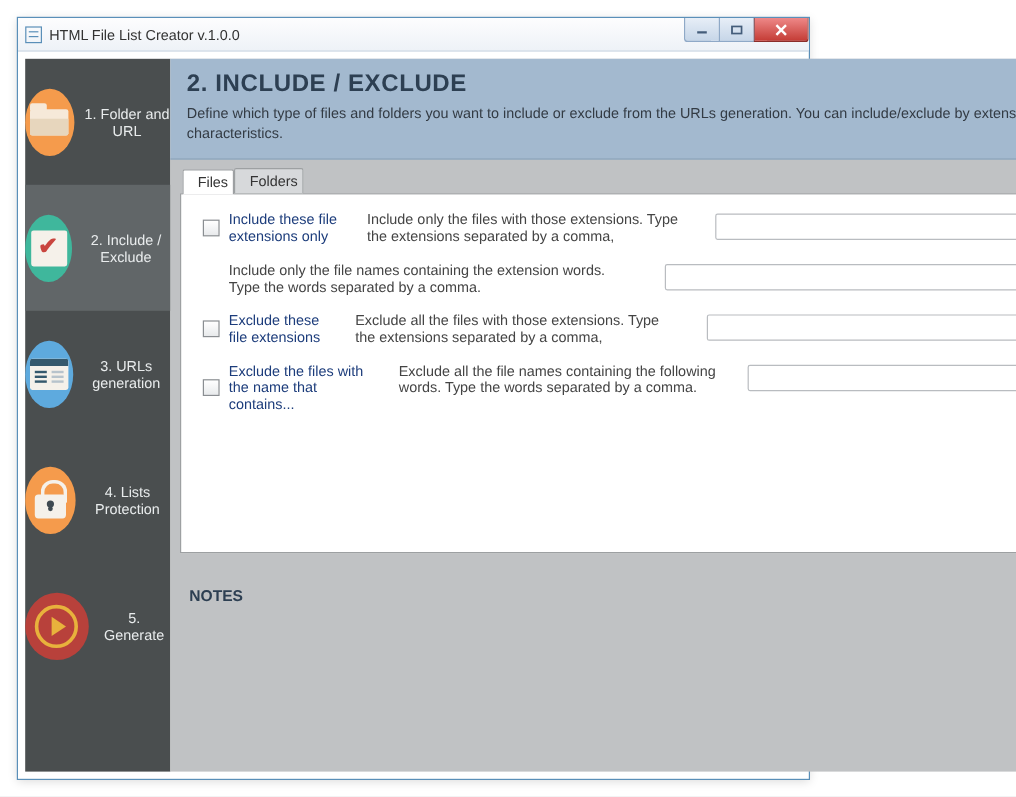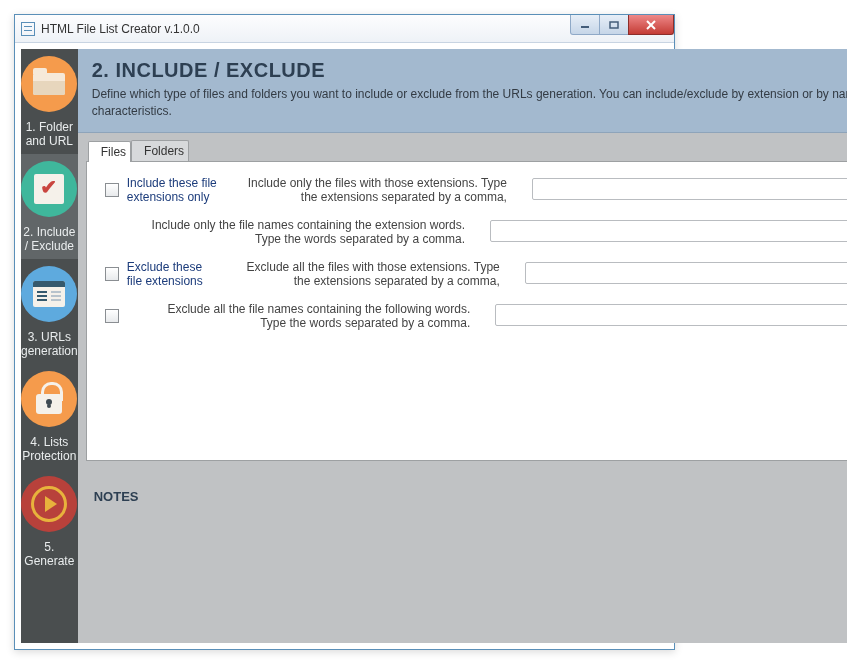--- a/index.html
+++ b/index.html
@@ -79,21 +79,21 @@
   }
   .sidebar {
     width: 146px;
     background: #4a4e4f;
     display: flex;
     flex-direction: column;
   }
   .nav-item {
     height: 105px;
     display: flex;
-    flex-direction: column;
+    flex-direction: row;
     align-items: center;
     justify-content: center;
     gap: 8px;
     cursor: pointer;
   }
   .nav-item.active {
     background: #616668;
   }
   .nav-icon {
     width: 56px; height: 56px;
@@ -288,21 +288,20 @@
     flex-shrink: 0;
   }
   .opt-title {
     font-size: 12px;
     color: #1c3c7b;
   }
   .opt-desc {
     font-size: 12px;
     color: #444;
     margin-left: 22px;
-    text-align: right;
   }
   .opt-input {
     margin-left: 22px;
     margin-top: 2px;
     height: 22px;
     border: 1px solid #b9bcc0;
     border-radius: 2px;
     width: 560px;
     padding: 2px 6px;
     font-size: 12px;
@@ -416,20 +415,21 @@
               <div class="chk"></div>
               <span class="opt-title">Exclude these file extensions</span>
             </div>
             <div class="opt-desc">Exclude all the files with those extensions. Type the extensions separated by a comma,</div>
             <input class="opt-input" value="" style="">
           </div>
 
           <div class="option-block">
             <div class="option-row">
               <div class="chk"></div>
+              <span class="opt-title">Exclude the files with the name that contains...</span>
             </div>
             <div class="opt-desc">Exclude all the file names containing the following words. Type the words separated by a comma.</div>
             <input class="opt-input" value="" style="">
           </div>
 
         </div>
 
         <div class="notes">
           <div class="notes-title">NOTES</div>
         </div>

